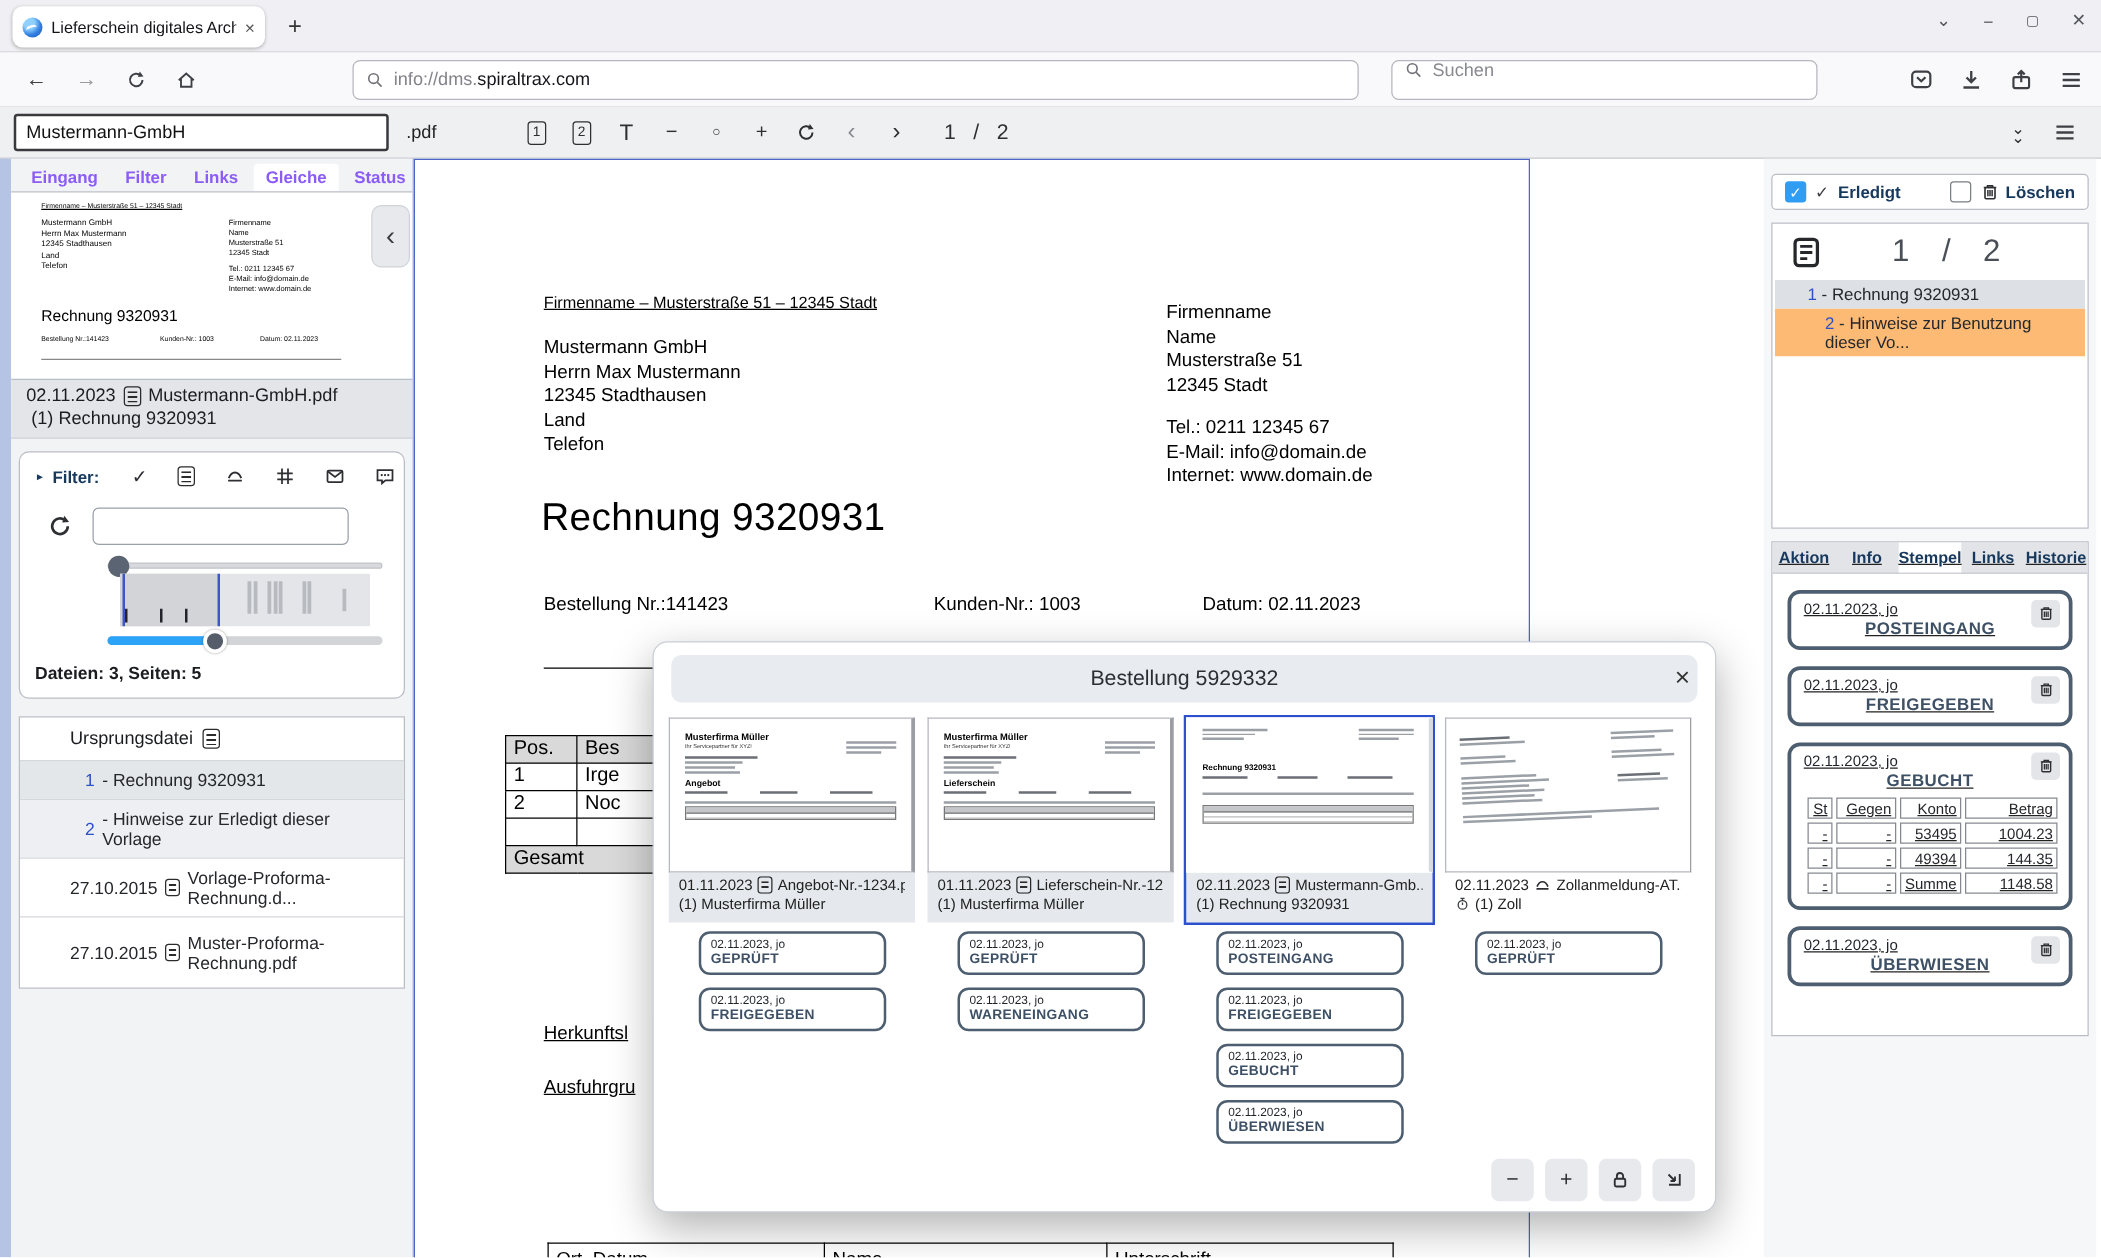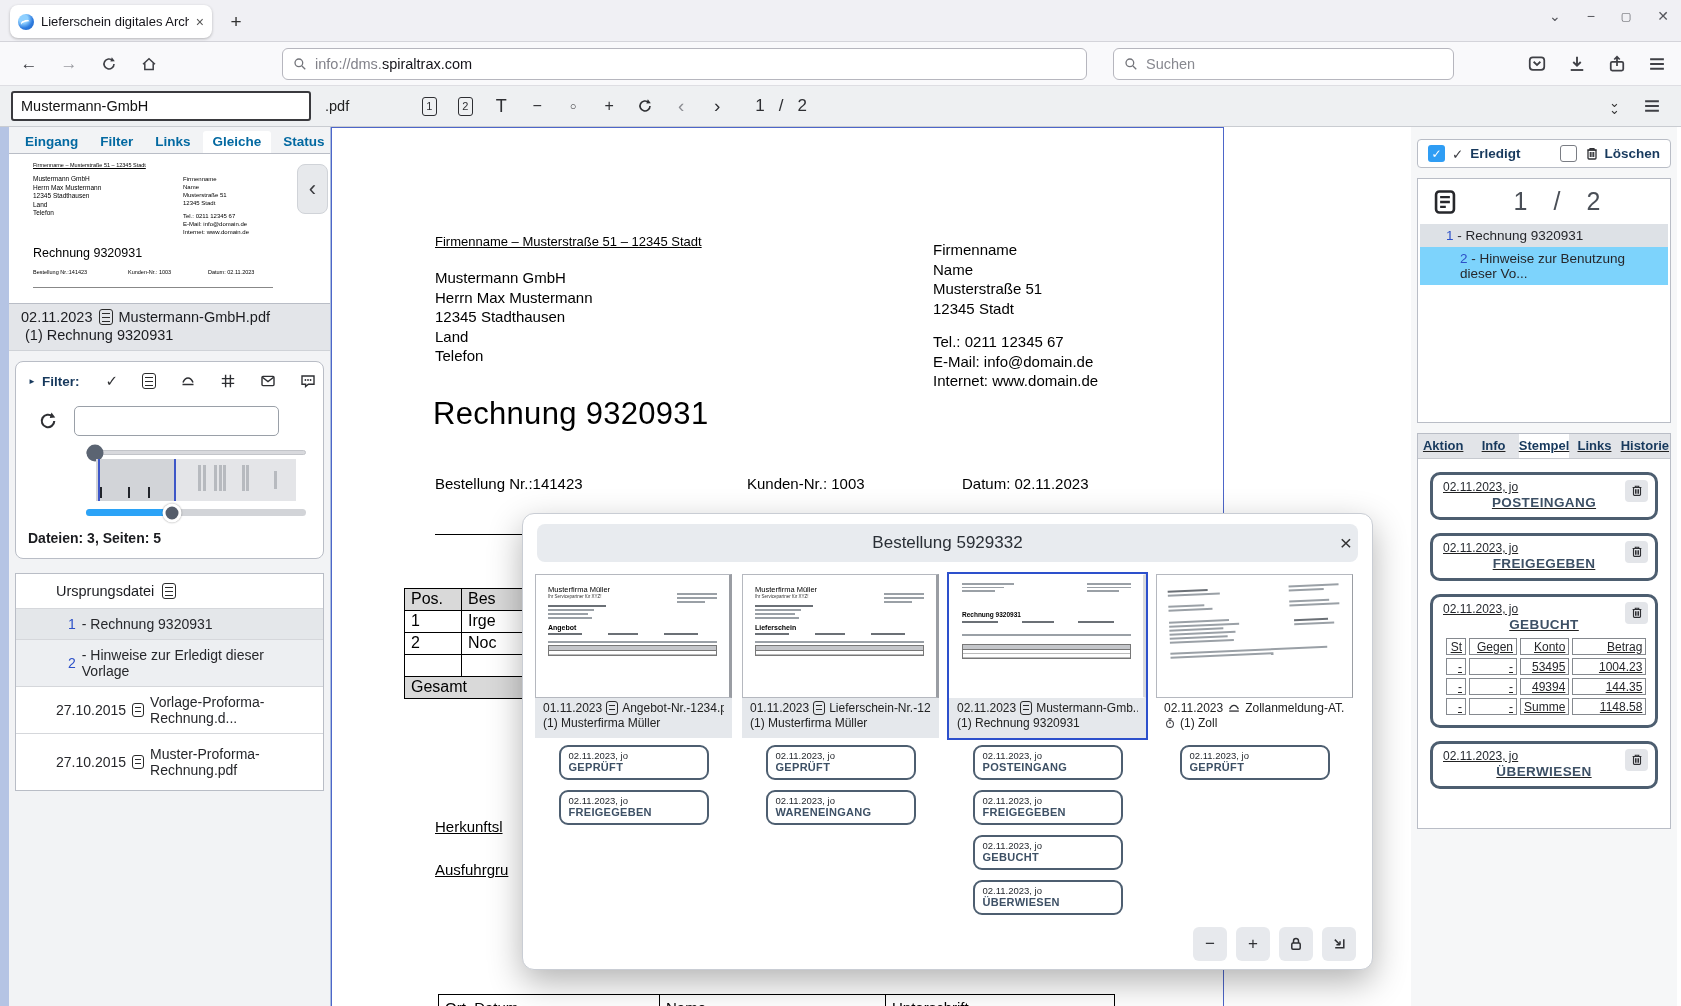--- a/index.html
+++ b/index.html
@@ -15,21 +15,21 @@
   .favicon:after{content:""; position:absolute; left:3px; top:6px; width:9px; height:5px; border-radius:50%/60%; border-top:2px solid #fff; transform:rotate(-18deg);}
   .tab-title { font-size:13px; color:#15141a; white-space:nowrap; overflow:hidden; max-width:150px; }
   .tab-close { margin-left:auto; font-size:14px; color:#555; }
   .newtab { position:absolute; left:222px; top:8px; width:28px; height:28px; display:flex; align-items:center; justify-content:center; font-size:19px; color:#333; border-radius:5px; }
   .tabbar-right { position:absolute; right:12px; top:8px; display:flex; gap:26px; color:#55565c; font-size:14px; align-items:center;}
   .navbar { position:absolute; left:0; top:42px; width:100%; height:44px; background:#f9f9fb; border-bottom:1px solid #dedee3; display:flex; align-items:center; padding:0 14px; gap:10px; }
   .navbtn { width:30px; height:30px; display:flex; align-items:center; justify-content:center; font-size:17px; color:#3f4046; border-radius:5px; flex:none;}
   .urlbar { width:805px; height:32px; background:#fff; border:1px solid #b6b6be; border-radius:6px; display:flex; align-items:center; padding:0 10px; gap:8px; margin-left:108px; }
   .urlbar .dim { color:#82828a; font-size:14.5px;}
   .urlbar .strong { color:#15141a; font-size:14.5px;}
-  .searchbar { width:341px; height:32px; background:#fff; border:1px solid #b6b6be; border-radius:6px; display:flex; align-items:center; padding:0 10px; gap:8px; margin-left:16px; }
+  .searchbar { width:341px; height:32px; background:#fff; border:1px solid #b6b6be; border-radius:6px; display:flex; padding:0 10px; gap:8px; margin-left:16px; }
   .searchbar .ph { color:#888990; font-size:14.5px; }
   .nav-right { margin-left:auto; display:flex; gap:20px; align-items:center; }
 
   
   .apptoolbar { position:absolute; left:0; top:86px; width:100%; height:41px; background:#eef0f2; border-bottom:1px solid #c9ccd1; display:flex; align-items:center; padding:0 11px; }
   .doc-input { width:300px; height:30px; border:2px solid #3a3a3e; border-radius:3px; background:#fff; font-size:14.5px; padding:0 8px; font-family:inherit; color:#111;}
   .ext { font-size:14.5px; color:#222; margin-left:14px; }
   .tool-ico { width:32px; height:30px; display:flex; align-items:center; justify-content:center; color:#2e2f33; font-size:16px; border-radius:4px; flex:none;}
   .pageno { font-size:17px; color:#2e2f33; display:flex; gap:14px; margin-left:22px;}
   .page-sq { width:15px; height:19px; border:1.6px solid #2e2f33; border-radius:3px; font-size:11px; display:flex; align-items:center; justify-content:center;}
@@ -37,21 +37,21 @@
   .dblchev { display:flex; flex-direction:column; line-height:7px; font-size:13px; color:#333; }
 
   
   .leftstrip { position:absolute; left:0; top:127px; width:9px; bottom:0; background:#b5c4e4; }
   .sidebar { position:absolute; left:9px; top:127px; width:321px; bottom:0; background:#f2f3f5; }
   .splitter { position:absolute; left:330px; top:127px; width:3px; bottom:0; background:#aabcdf; }
   .rightcol { position:absolute; left:1411px; top:127px; width:266px; bottom:0; background:#f6f7f8; }
 
   
   .s-tabs { display:flex; height:26px; align-items:flex-end; padding:0 6px; gap:2px; justify-content:space-between;}
-  .s-tab { font-size:13.5px; font-weight:700; color:#0369a1; padding:3px 10px 4px; border-radius:3px 3px 0 0;}
+  .s-tab { font-size:13.5px; font-weight:700; color:#8b5cf6; padding:3px 10px 4px; border-radius:3px 3px 0 0;}
   .s-tab.active { background:#fff; }
   .panel { background:#fff; border:1px solid #b9bdc6; }
 
   
   .thumb-panel { position:relative; height:151px; border-left:none; border-right:none; overflow:hidden;}
   .collapse-btn { position:absolute; right:2px; top:10px; width:31px; height:50px; background:#e7e9ec; border:1px solid #d0d3d8; border-radius:8px; display:flex; align-items:center; justify-content:center; font-size:22px; color:#3b3c40;}
   .mini { position:absolute; left:24px; top:8px; width:260px; font-family:"Liberation Sans",sans-serif; color:#000;}
   .mini .sender { font-size:5.5px; text-decoration:underline; margin-bottom:7px;}
   .mini .cols { display:flex; }
   .mini .lcol { width:150px; font-size:6.5px; line-height:8.5px;}
@@ -117,21 +117,21 @@
   
   .r-check { margin:12px 6px 0; border-radius:4px; padding:5px 10px; display:flex; align-items:center; gap:7px; font-size:13.5px; font-weight:700; color:#17395d;}
   .cbx { width:17px; height:17px; border-radius:3px; flex:none;}
   .cbx.on { background:#2f9df4; color:#fff; display:flex; align-items:center; justify-content:center; font-size:12px; }
   .cbx.off { background:#fff; border:1.5px solid #7a7d84; }
   .r-pages { margin:10px 6px 0; height:245px; position:relative; padding-top:8px;}
   .r-pg-head { display:flex; align-items:center; padding:0 14px; }
   .r-pg-num { flex:1; text-align:center; font-size:25px; color:#4a4f57; display:flex; justify-content:center; gap:26px;}
   .r-row { margin:0 2px; padding:4px 8px 4px 26px; font-size:13.5px; color:#26272b; }
   .r-row.sel { background:#dde1e6; }
-  .r-row.alt { background:#7dd3fc;padding-left:40px; }
+  .r-row.alt { background:#fdba74;padding-left:40px; }
   .r-stamps-panel { margin:10px 6px 0; height:396px;text-decoration:underline; }
   .r-tabs { display:flex; background:#e2e4e8; border-bottom:1px solid #c6c9cf;}
   .r-tab { flex:1; text-align:center; font-size:13px; font-weight:700; color:#17395d; padding:4px 0 5px;}
   .r-tab.active { background:#fff; }
   .stampcard { position:relative; border:3px solid #4d5e70; border-radius:10px; background:#fff; margin:13px 12px 0; padding:5px 10px 7px;}
   .stampcard .meta { font-size:12px; color:#1f2329; }
   .stampcard .lbl { text-align:center; font-weight:700; font-size:13.5px; color:#3d5065; letter-spacing:.4px; margin-top:1px;}
   .trashbtn { position:absolute; top:5px; right:7px; width:23px; height:22px; background:#e3e5e9; border-radius:4px; display:flex; align-items:center; justify-content:center;}
   .g-table { margin:3px auto 0; border-spacing:3px 3px; font-size:12px; color:#26272b;}
   .g-table td { border:1px solid #85898f; padding:0 3px; height:17px; text-align:right; background:#fff;}
@@ -154,21 +154,21 @@
   .m-stampcol { position:absolute; top:231px; display:flex; flex-direction:column; gap:10px; width:197px; align-items:center;}
   .m-stamp { position:relative; border:2.5px solid #4d5e70; border-radius:9px; background:#fff; width:150px; padding:3px 8px 5px;}
   .m-stamp .meta { font-size:9.5px; color:#1f2329;}
   .m-stamp .lbl { font-weight:700; font-size:11px; color:#3d5065; letter-spacing:.3px;}
   .m-btns { position:absolute; right:16px; bottom:8px; display:flex; gap:9px;}
   .m-btn { width:34px; height:34px; background:#e7e9ed; border-radius:6px; display:flex; align-items:center; justify-content:center; font-size:17px; color:#2e2f33;}
 
   
   .bar { background:#9aa0a6; height:2px; margin-bottom:2px;}
   .bar.d { background:#6b7076; }
-  .mt-co { font-weight:400; font-size:7.5px; color:#000;}
+  .mt-co { font-weight:700; font-size:7.5px; color:#000;}
   .mt-tag { font-size:4.5px; color:#333; margin-bottom:4px;}
   .mt-h { font-weight:700; font-size:7px; color:#000; margin:5px 0 2px;}
   .mt-table { border:1px solid #777; margin-top:2px;}
   .mt-thead { height:5px; background:#c4c6ca; border-bottom:1px solid #777;}
   .mt-row { height:4px; border-bottom:1px solid #bbb;}
   .rb { position:absolute; }
 
   .i16 { width:16px; height:16px; flex:none; }
   .i14 { width:14px; height:14px; flex:none; }
   .i20 { width:20px; height:20px; flex:none; }

